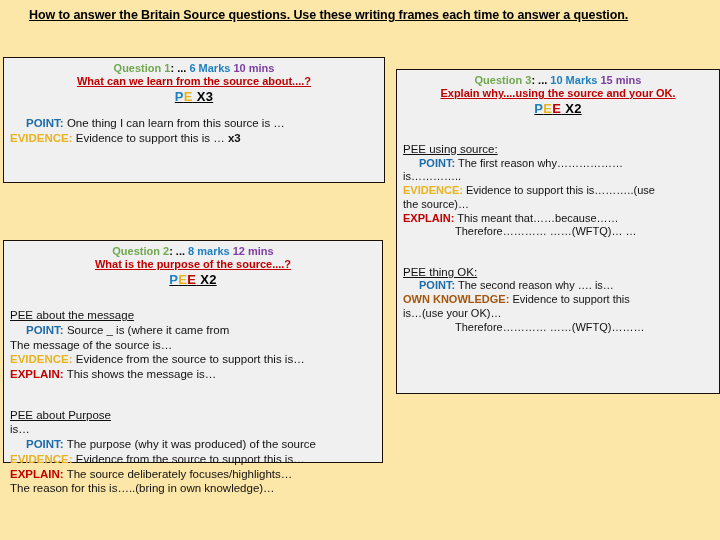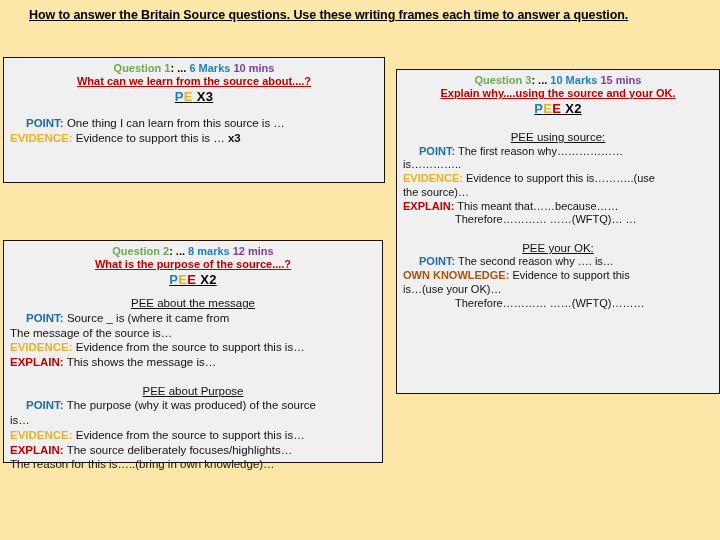--- a/index.html
+++ b/index.html
@@ -85,22 +85,21 @@
     line-height: 1.28;
     text-align: left;
   }
   .body-block.small { font-size: 11px; line-height: 1.25; }
   .body-line { white-space: nowrap; }
   .lbl { font-weight: bold; }
   .sub-head {
     font-size: 11.5px;
     color: #111111;
     text-decoration: underline;
-    margin-top: 2px;
-    text-align: center;
+    margin-top: 14px;
   }
   .spacer-sm { height: 7px; }
   .spacer-md { height: 12px; }
   .indent-therefore { padding-left: 52px; }
   .bold-x { font-weight: bold; }
 </style>
 </head>
 <body>
 
 <div class="slide-title">How to answer the Britain Source questions. Use these writing frames each time to answer a question.</div>
@@ -128,22 +127,22 @@
   <div class="body-block">
     <div class="sub-head">PEE about the message</div>
     <div class="body-line"><span class="lbl c-dkblue">POINT:</span><span> Source _ is (where it came from</span></div>
     <div class="body-line">The message of the source is…</div>
     <div class="body-line"><span class="lbl c-gold">EVIDENCE:</span><span> Evidence from the source to support this is…</span></div>
     <div class="body-line"><span class="lbl c-red">EXPLAIN:</span><span> This shows the message is…</span></div>
   </div>
   <div class="spacer-md"></div>
   <div class="body-block">
     <div class="sub-head">PEE about Purpose</div>
+    <div class="body-line">is…</div>
     <div class="body-line"><span class="lbl c-dkblue">POINT:</span><span> The purpose (why it was produced) of the source</span></div>
-    <div class="body-line">is…</div>
     <div class="body-line"><span class="lbl c-gold">EVIDENCE:</span><span> Evidence from the source to support this  is…</span></div>
     <div class="body-line"><span class="lbl c-red">EXPLAIN:</span><span> The source deliberately focuses/highlights…</span></div>
     <div class="body-line">The reason for this is…..(bring in own knowledge)…</div>
   </div>
 </div>
 
 <div class="frame" id="frame-q3">
   <div class="q-head">
     <div class="q-line q-title-line"><span class="c-green">Question 3</span><span class="c-black">: ...</span> <span class="c-blue">10 Marks</span> <span class="c-purple">15 mins</span></div>
     <div class="q-subtitle">Explain why....using the source and your OK.</div>
@@ -154,19 +153,19 @@
     <div class="sub-head">PEE using source:</div>
     <div class="body-line"><span class="lbl c-dkblue">POINT:</span><span> The first reason why………………</span></div>
     <div class="body-line">is…………..</div>
     <div class="body-line"><span class="lbl c-gold">EVIDENCE:</span><span> Evidence to support this is………..(use</span></div>
     <div class="body-line">the source)…</div>
     <div class="body-line"><span class="lbl c-red">EXPLAIN:</span><span> This meant that……because……</span></div>
     <div class="body-line indent-therefore">Therefore………… ……(WFTQ)… …</div>
   </div>
   <div class="spacer-md"></div>
   <div class="body-block small">
-    <div class="sub-head">PEE your OK:</div>
+    <div class="sub-head">PEE thing OK:</div>
     <div class="body-line"><span class="lbl c-dkblue">POINT:</span><span> The second reason why …. is…</span></div>
     <div class="body-line"><span class="lbl c-brown">OWN KNOWLEDGE:</span><span> Evidence to support this</span></div>
     <div class="body-line">is…(use your OK)…</div>
     <div class="body-line indent-therefore">Therefore………… ……(WFTQ)………</div>
   </div>
 </div>
 
 </body></html>

